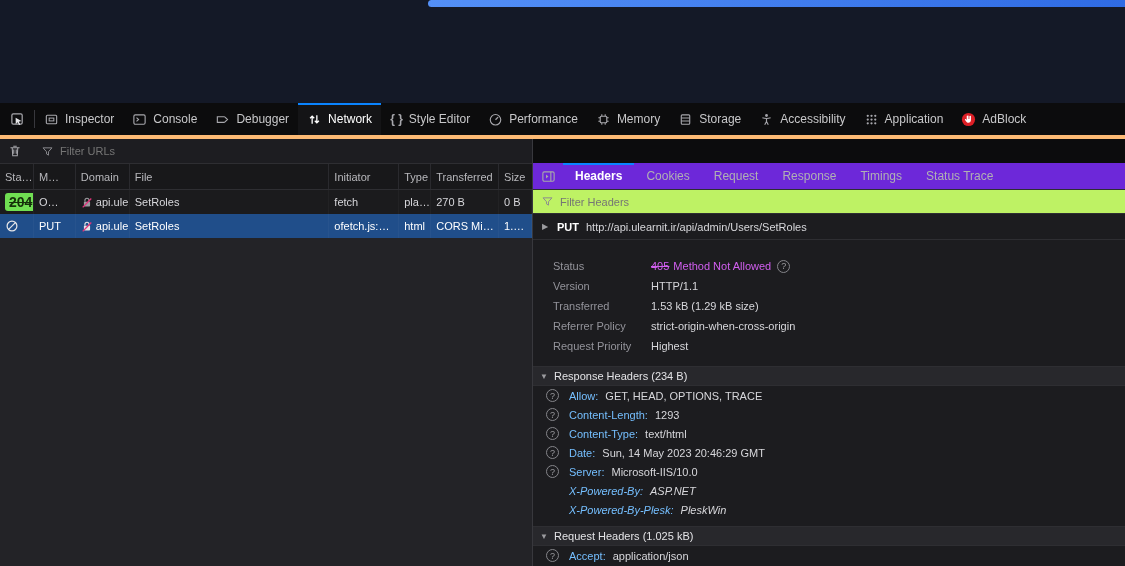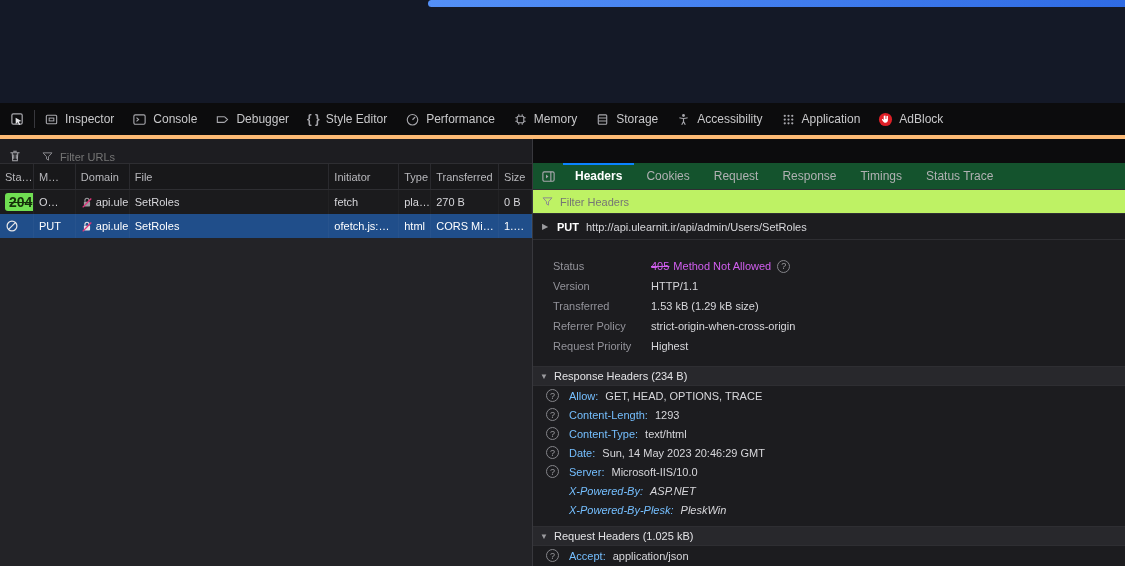--- a/index.html
+++ b/index.html
@@ -25,21 +25,21 @@
   .ttab.active { color:#ffffff; box-shadow:inset 0 2px 0 0 #0a84ff; background:#141416; }
   svg { display:block; }
 
   
   .main { flex:1; display:flex; min-height:0; }
 
   
   .net-list { width:533px; flex:0 0 auto; border-right:1px solid #38383d; background:#232327;
     display:flex; flex-direction:column; }
   .filterbar { height:25px; background:#1d1d21; border-bottom:1px solid #2e2e32;
-    display:flex; align-items:flex-end; flex:0 0 auto; }
+    display:flex; align-items:center; flex:0 0 auto; }
   .iconbtn { width:30px; display:flex; align-items:center; justify-content:center; }
   .placeholder { color:#757575; margin-left:6px; }
   .funnel { margin-left:10px; display:flex; align-items:center; }
 
   .thead { height:26px; background:#18181a; border-bottom:1px solid #2e2e32;
     display:flex; align-items:center; color:#b8b8bc; flex:0 0 auto; }
   .col { padding-left:5px; height:100%; display:flex; align-items:center;
     border-right:1px solid #2a2a2e; white-space:nowrap; overflow:hidden; }
   .c-status{width:34px;} .c-method{width:42px;} .c-domain{width:54px;} .c-file{width:200px;}
   .c-init{width:70px;} .c-type{width:32px;} .c-trans{width:68px;} .c-size{width:33px; border-right:none;}
@@ -48,21 +48,21 @@
   .nrow .col { border-right:1px solid rgba(255,255,255,0.03); }
   .nrow.selected { background:#204e8a; color:#ffffff; }
   .status-badge { background:#70df52; color:#16300a; font-weight:bold; border-radius:3px;
     padding:1px 4px; font-size:14px; text-decoration:line-through; }
   .dom { display:flex; align-items:center; gap:3px; overflow:hidden; white-space:nowrap; }
   .net-filler { flex:1; background:#232327; }
 
   
   .details { flex:1; display:flex; flex-direction:column; background:#1c1c1f; min-width:0; }
   .tabs-strip { height:24px; background:#0c0c0d; flex:0 0 auto; }
-  .dtabs { height:27px; background:#14532d; border-bottom:1px solid #2e2e32;
+  .dtabs { height:27px; background:#6d28d9; border-bottom:1px solid #2e2e32;
     display:flex; align-items:stretch; flex:0 0 auto; }
   .collapse-btn { width:30px; display:flex; align-items:center; justify-content:center; }
   .dtab { display:flex; align-items:center; padding:0 12px; color:#b1b1b3; font-size:12px; }
   .dtab.active { color:#ffffff; font-weight:bold; box-shadow:inset 0 2px 0 0 #0a84ff; }
 
   .hfilter { height:24px; background:#bef264; border-bottom:1px solid #2e2e32;
     display:flex; align-items:center; flex:0 0 auto; }
 
   .urlrow { height:26px; display:flex; align-items:center; border-bottom:1px solid #2e2e32;
     padding-left:9px; gap:7px; flex:0 0 auto; }
@@ -126,20 +126,28 @@
         </span>
       <span>Console</span>
     </div>
     <div class="ttab">
       <span class="ticon">
           <svg width="15" height="15" viewBox="0 0 16 16">
             <path d="M2.5 5h7.1c.3 0 .6.1.8.3L13.3 8l-2.9 2.7c-.2.2-.5.3-.8.3H2.5z" fill="none" stroke="#a7a7ac" stroke-width="1.2"></path>
           </svg>
         </span>
       <span>Debugger</span>
+    </div>
+    <div class="ttab active">
+      <span class="ticon">
+          <svg width="15" height="15" viewBox="0 0 16 16">
+            <path d="M5.5 12.5V4.5M3.3 6.6l2.2-2.2 2.2 2.2M10.5 3.5v8M8.3 9.4l2.2 2.2 2.2-2.2" fill="none" stroke="#ffffff" stroke-width="1.4"></path>
+          </svg>
+        </span>
+      <span>Network</span>
     </div>
     <div class="ttab">
       <span class="ticon" style="color:#a7a7ac;font-weight:bold;font-size:12px;">{ }</span>
       <span>Style Editor</span>
     </div>
     <div class="ttab">
       <span class="ticon">
           <svg width="15" height="15" viewBox="0 0 16 16">
             <circle cx="8" cy="8.3" r="5.6" fill="none" stroke="#a7a7ac" stroke-width="1.2"></circle>
             <path d="M8 8.3l2.8-2.8" stroke="#a7a7ac" stroke-width="1.3"></path>

